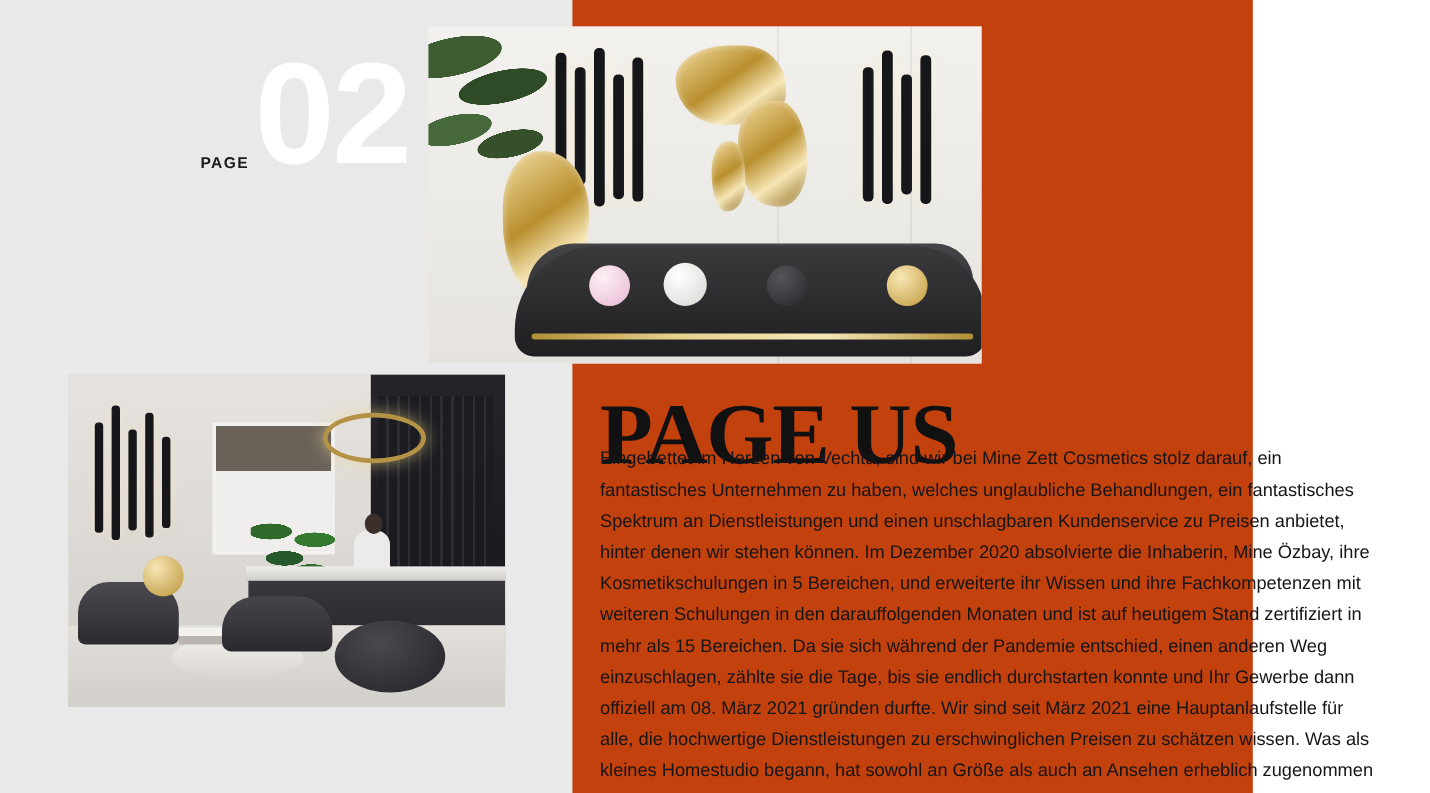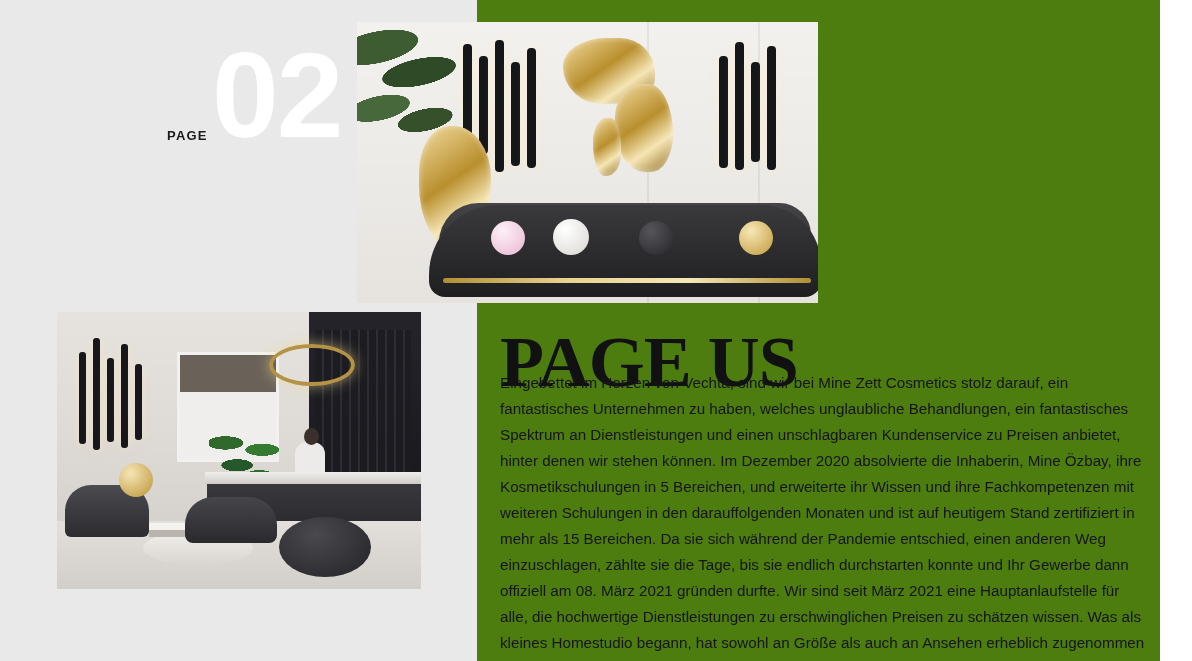--- a/index.html
+++ b/index.html
@@ -8,23 +8,23 @@
     background: #ffffff;
   }
   body {
     width: 1192px;
     height: 661px;
     overflow: hidden;
     font-family: "Liberation Sans", sans-serif;
   }
   .page {
     position: relative;
-    width: 1160px;
+    width: 1044px;
     height: 661px;
-    background: #4d7c0f;
+    background: #c2410c;
   }
   
   .left-panel {
     position: absolute;
     left: 0;
     top: 0;
     width: 477px;
     height: 661px;
     background: #e9e9e9;
   }

